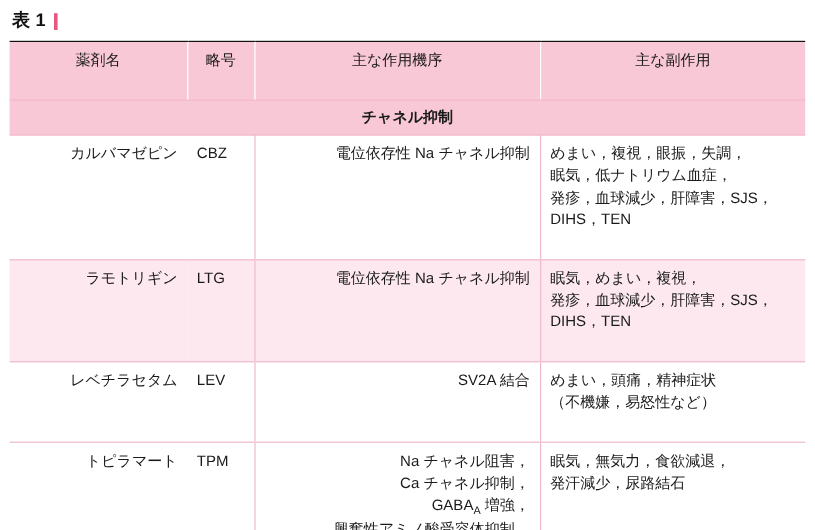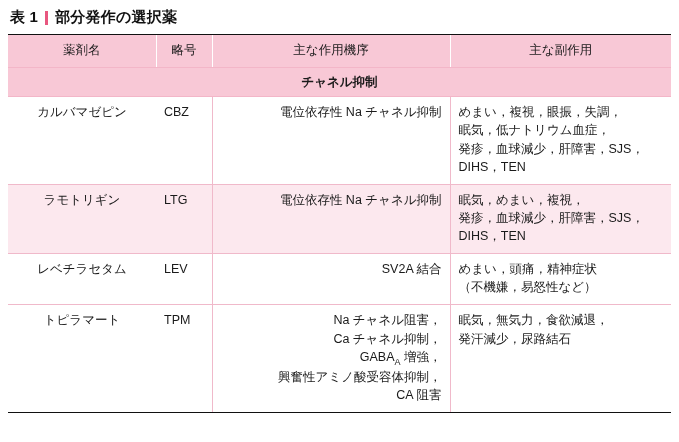--- a/index.html
+++ b/index.html
@@ -42,21 +42,21 @@
     margin: 0 1px;
   }
   table.drug-table {
     border-collapse: collapse;
     width: 663px;
     table-layout: fixed;
     font-size: 12.5px;
   }
   table.drug-table td, table.drug-table th {
     vertical-align: top;
-    padding: 6px 8px 8px 8px;
+    padding: 6px 8px 24px 8px;
     line-height: 1.45;
     font-weight: normal;
   }
   
   col.c-name { width: 148px; }
   col.c-abbr { width: 56px; }
   col.c-mech { width: 238px; }
   col.c-side { width: 221px; }
 
   thead th {
@@ -83,41 +83,40 @@
   }
   tbody tr.data-row td {
     border-bottom: 1px solid #f0b9ca;
   }
   tbody tr.data-row.alt td {
     background: #fce8ee;
   }
   tbody tr.data-row.plain td {
     background: #ffffff;
   }
-  td.name { text-align: center; }
+  td.name { text-align: right; }
   td.abbr { text-align: left; }
   td.mech { text-align: right; border-left: 1px solid #f0b9ca; }
   td.side { text-align: left; border-left: 1px solid #f0b9ca; }
   tbody tr:last-child td {
     border-bottom: 1.6px solid #111111;
   }
   .sub {
     font-size: 9px;
     vertical-align: sub;
   }
 </style>
 </head>
 <body>
 
 <div class="page">
 
   <div class="caption">
     <span class="cap-no">表 1</span>
     <span class="cap-bar"></span>
-    <span class="cap-title">部分発作の選択薬</span>
   </div>
 
   <table class="drug-table">
     <colgroup>
       <col class="c-name">
       <col class="c-abbr">
       <col class="c-mech">
       <col class="c-side">
     </colgroup>
     <thead>

